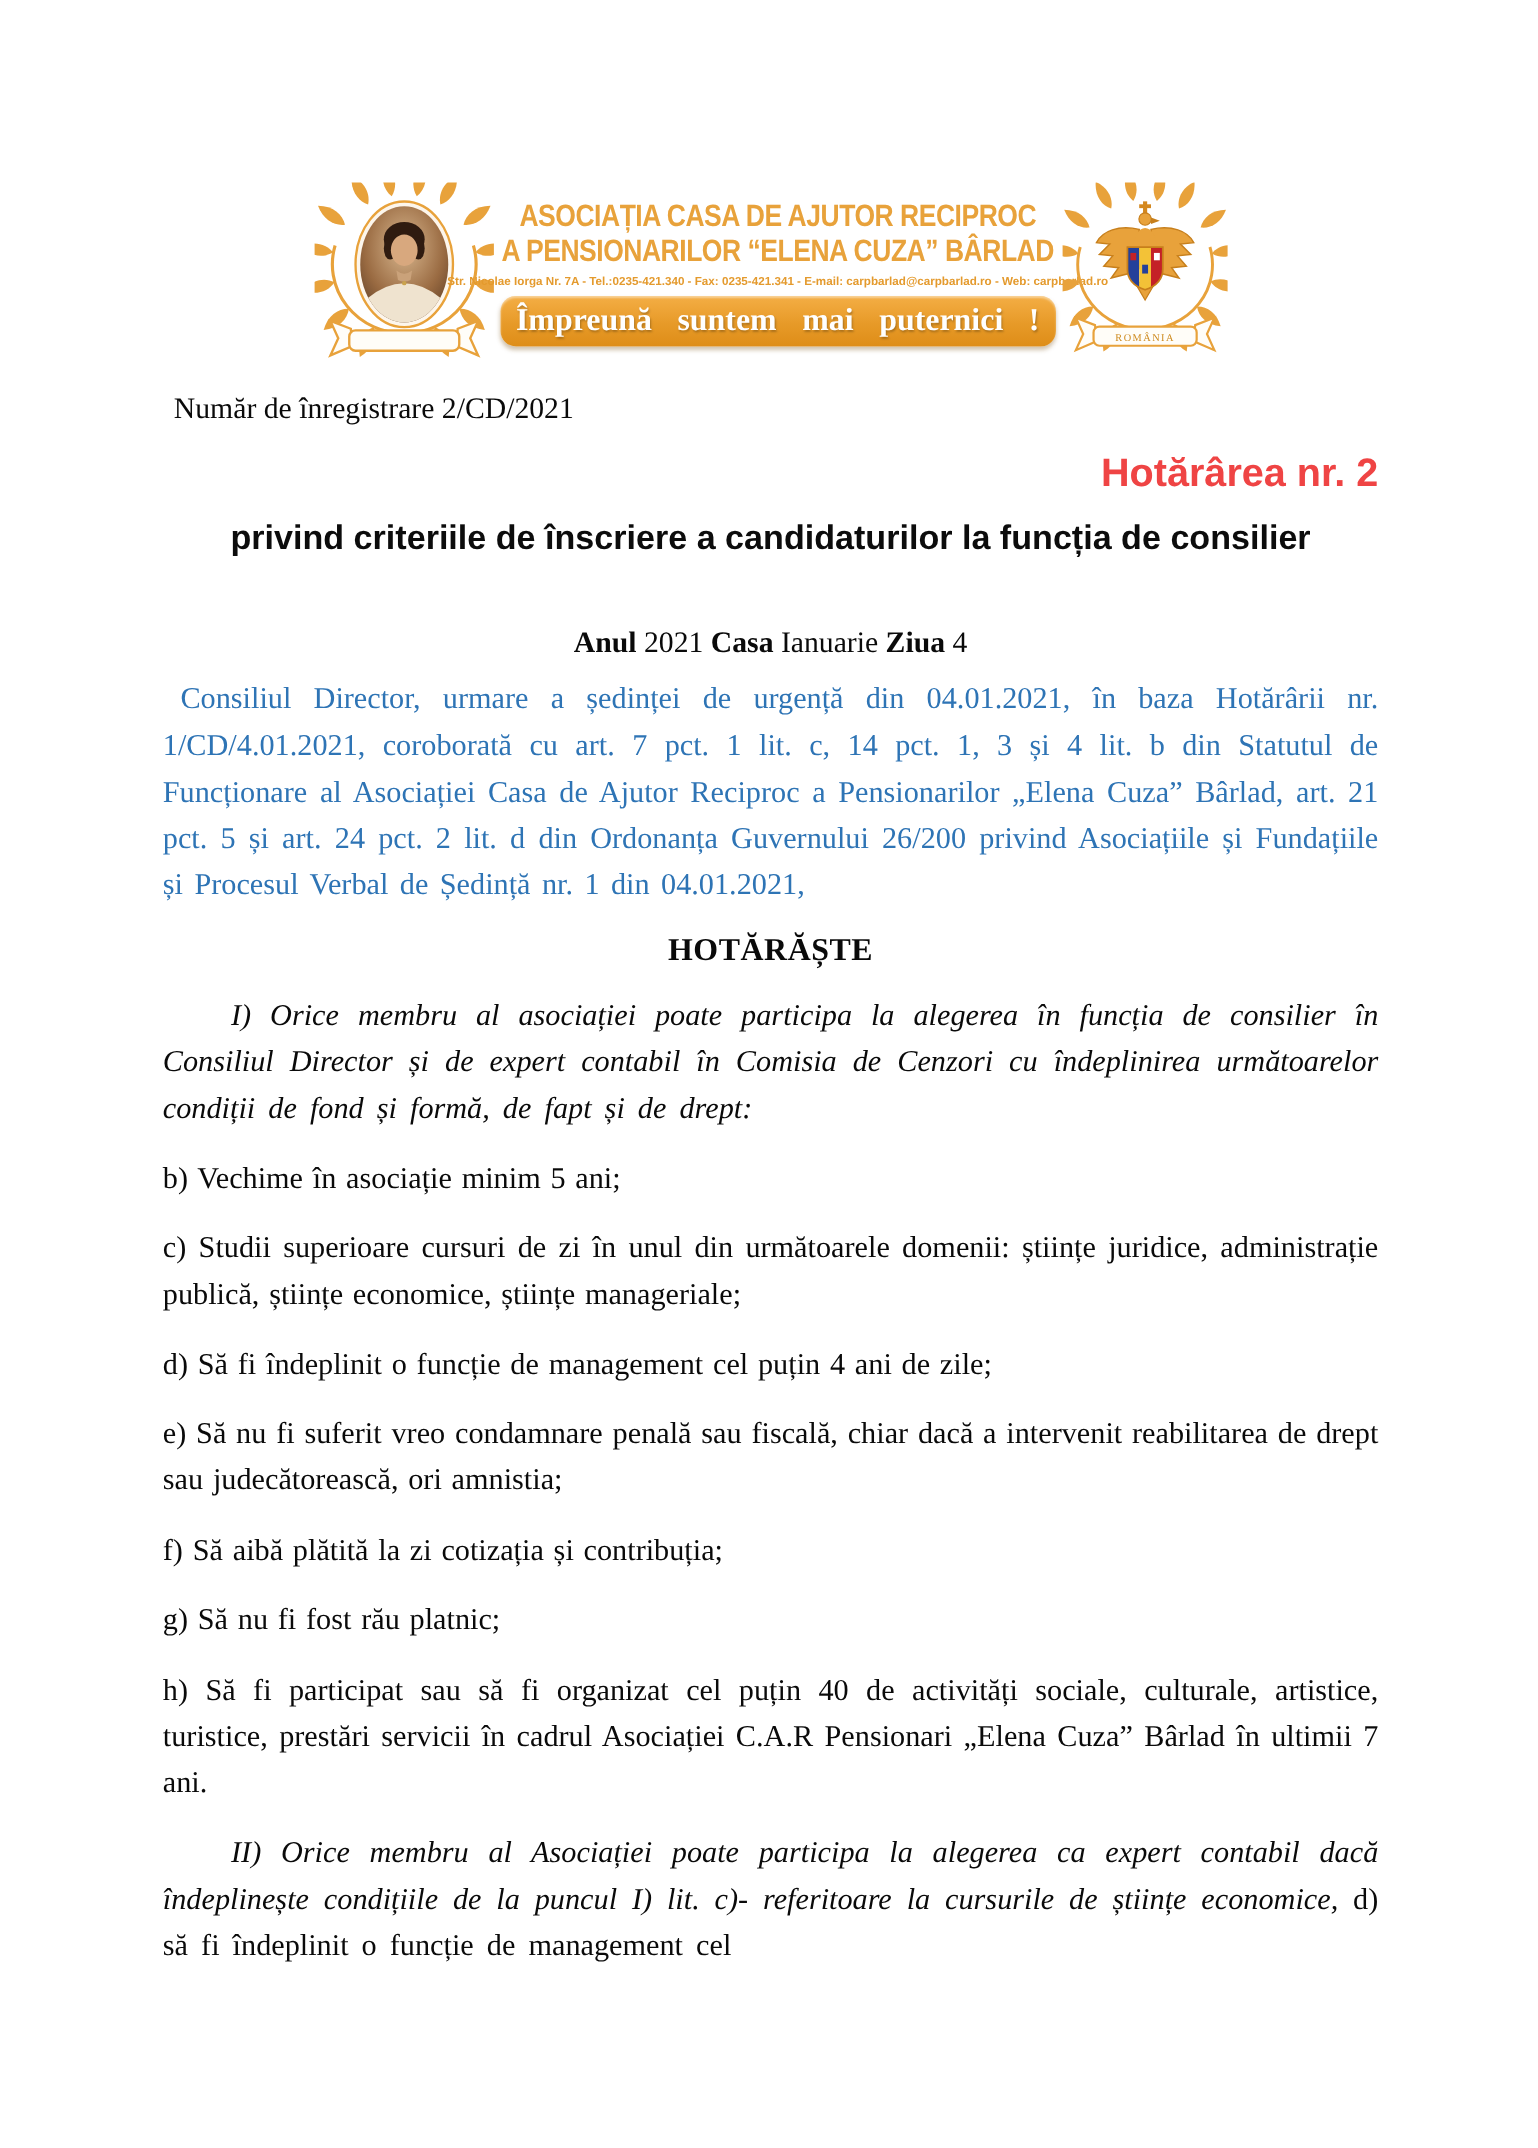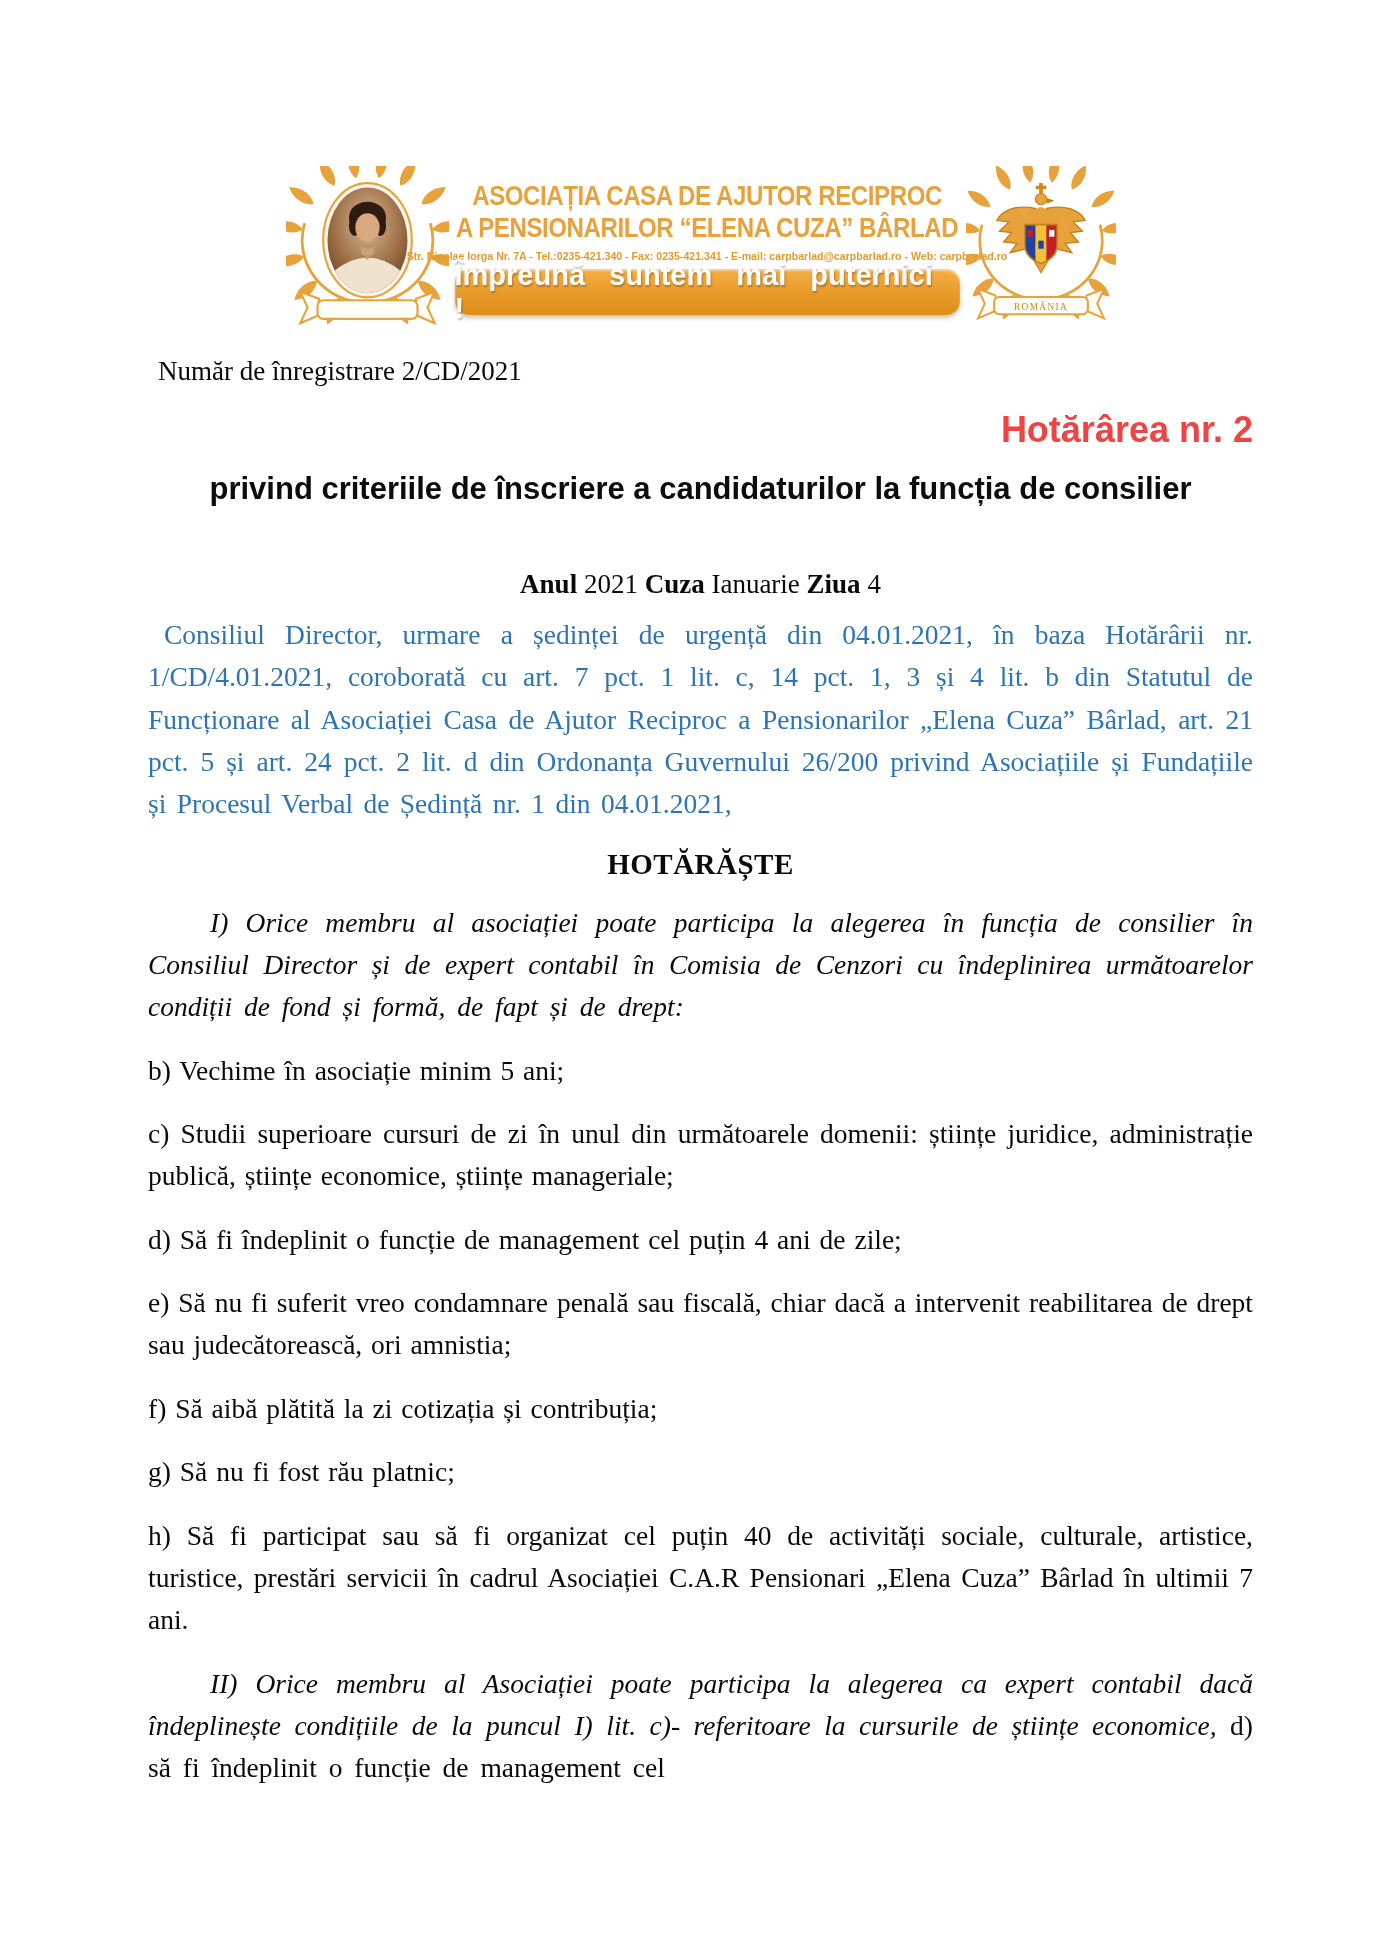--- a/index.html
+++ b/index.html
@@ -22,21 +22,21 @@
     font-family:"Liberation Sans", sans-serif; font-weight:700; color:#E49A2D;
     font-size:10.6px; margin-top:6px; white-space:nowrap;
   }
   .motto {
     margin-top:7px; width:100%; height:46px; border-radius:14px;
     background:linear-gradient(180deg,#F4AE45 0%,#E79A28 55%,#DE8D18 100%);
     box-shadow:0 3px 4px rgba(120,80,20,.35), inset 0 2px 2px rgba(255,255,255,.45);
     display:flex; align-items:center; justify-content:center;
   }
   .motto span {
-    color:#ffffff; font-family:Liberation Sans, sans-serif; font-weight:700;
+    color:#ffffff; font-family:Liberation Serif, serif; font-weight:700;
     font-size:29px; word-spacing:16px; text-shadow:1px 2px 2px rgba(0,0,0,.25);
   }
   
   .reg { font-size:27px; margin:30px 0 0 10px; }
   .title    { font-family:"Liberation Sans", sans-serif; font-weight:700; font-size:36px; text-align:right; margin:22px 0 0; color:#ef4444; }
   .subtitle { font-family:"Liberation Sans", sans-serif; font-weight:700; font-size:31px; text-align:center; margin:20px 0 0; color:#0c0c0c; }
   .dateline { text-align:center; font-size:27px; margin:62px 0 0; }
   .dateline b { font-weight:700; }
   .preamble {
     color:#2E74B5; font-size:27.5px; line-height:1.54; text-align:justify;
@@ -165,21 +165,21 @@
   </header>
 
   <p class="reg">Număr de înregistrare 2/CD/2021</p>
 
   <h1 class="title">Hotărârea nr. 2</h1>
   <h2 class="subtitle">privind criteriile de înscriere a candidaturilor la funcția de consilier</h2>
 
   <p class="dateline">
     <b>Anul</b>
     <span>2021</span>
-    <b>Cuza</b>
+    <b>Casa</b>
     <span>Ianuarie</span>
     <b>Ziua</b>
     <span>4</span>
   </p>
 
   <p class="preamble">Consiliul Director, urmare a ședinței de urgență din 04.01.2021, în baza Hotărârii nr. 1/CD/4.01.2021, coroborată cu art. 7 pct. 1 lit. c, 14 pct. 1, 3 și 4 lit. b din Statutul de Funcționare al Asociației Casa de Ajutor Reciproc a Pensionarilor „Elena Cuza” Bârlad, art. 21 pct. 5 și art. 24 pct. 2 lit. d din Ordonanța Guvernului 26/200 privind Asociațiile și Fundațiile și Procesul Verbal de Ședință nr. 1 din 04.01.2021,</p>
 
   <h3 class="decree">HOTĂRĂȘTE</h3>
 
   <p class="para art ital">I)  Orice membru al asociației poate participa la alegerea în funcția de consilier în Consiliul Director și de expert contabil în Comisia de Cenzori cu îndeplinirea următoarelor condiții de fond și formă, de fapt și de drept:</p>

